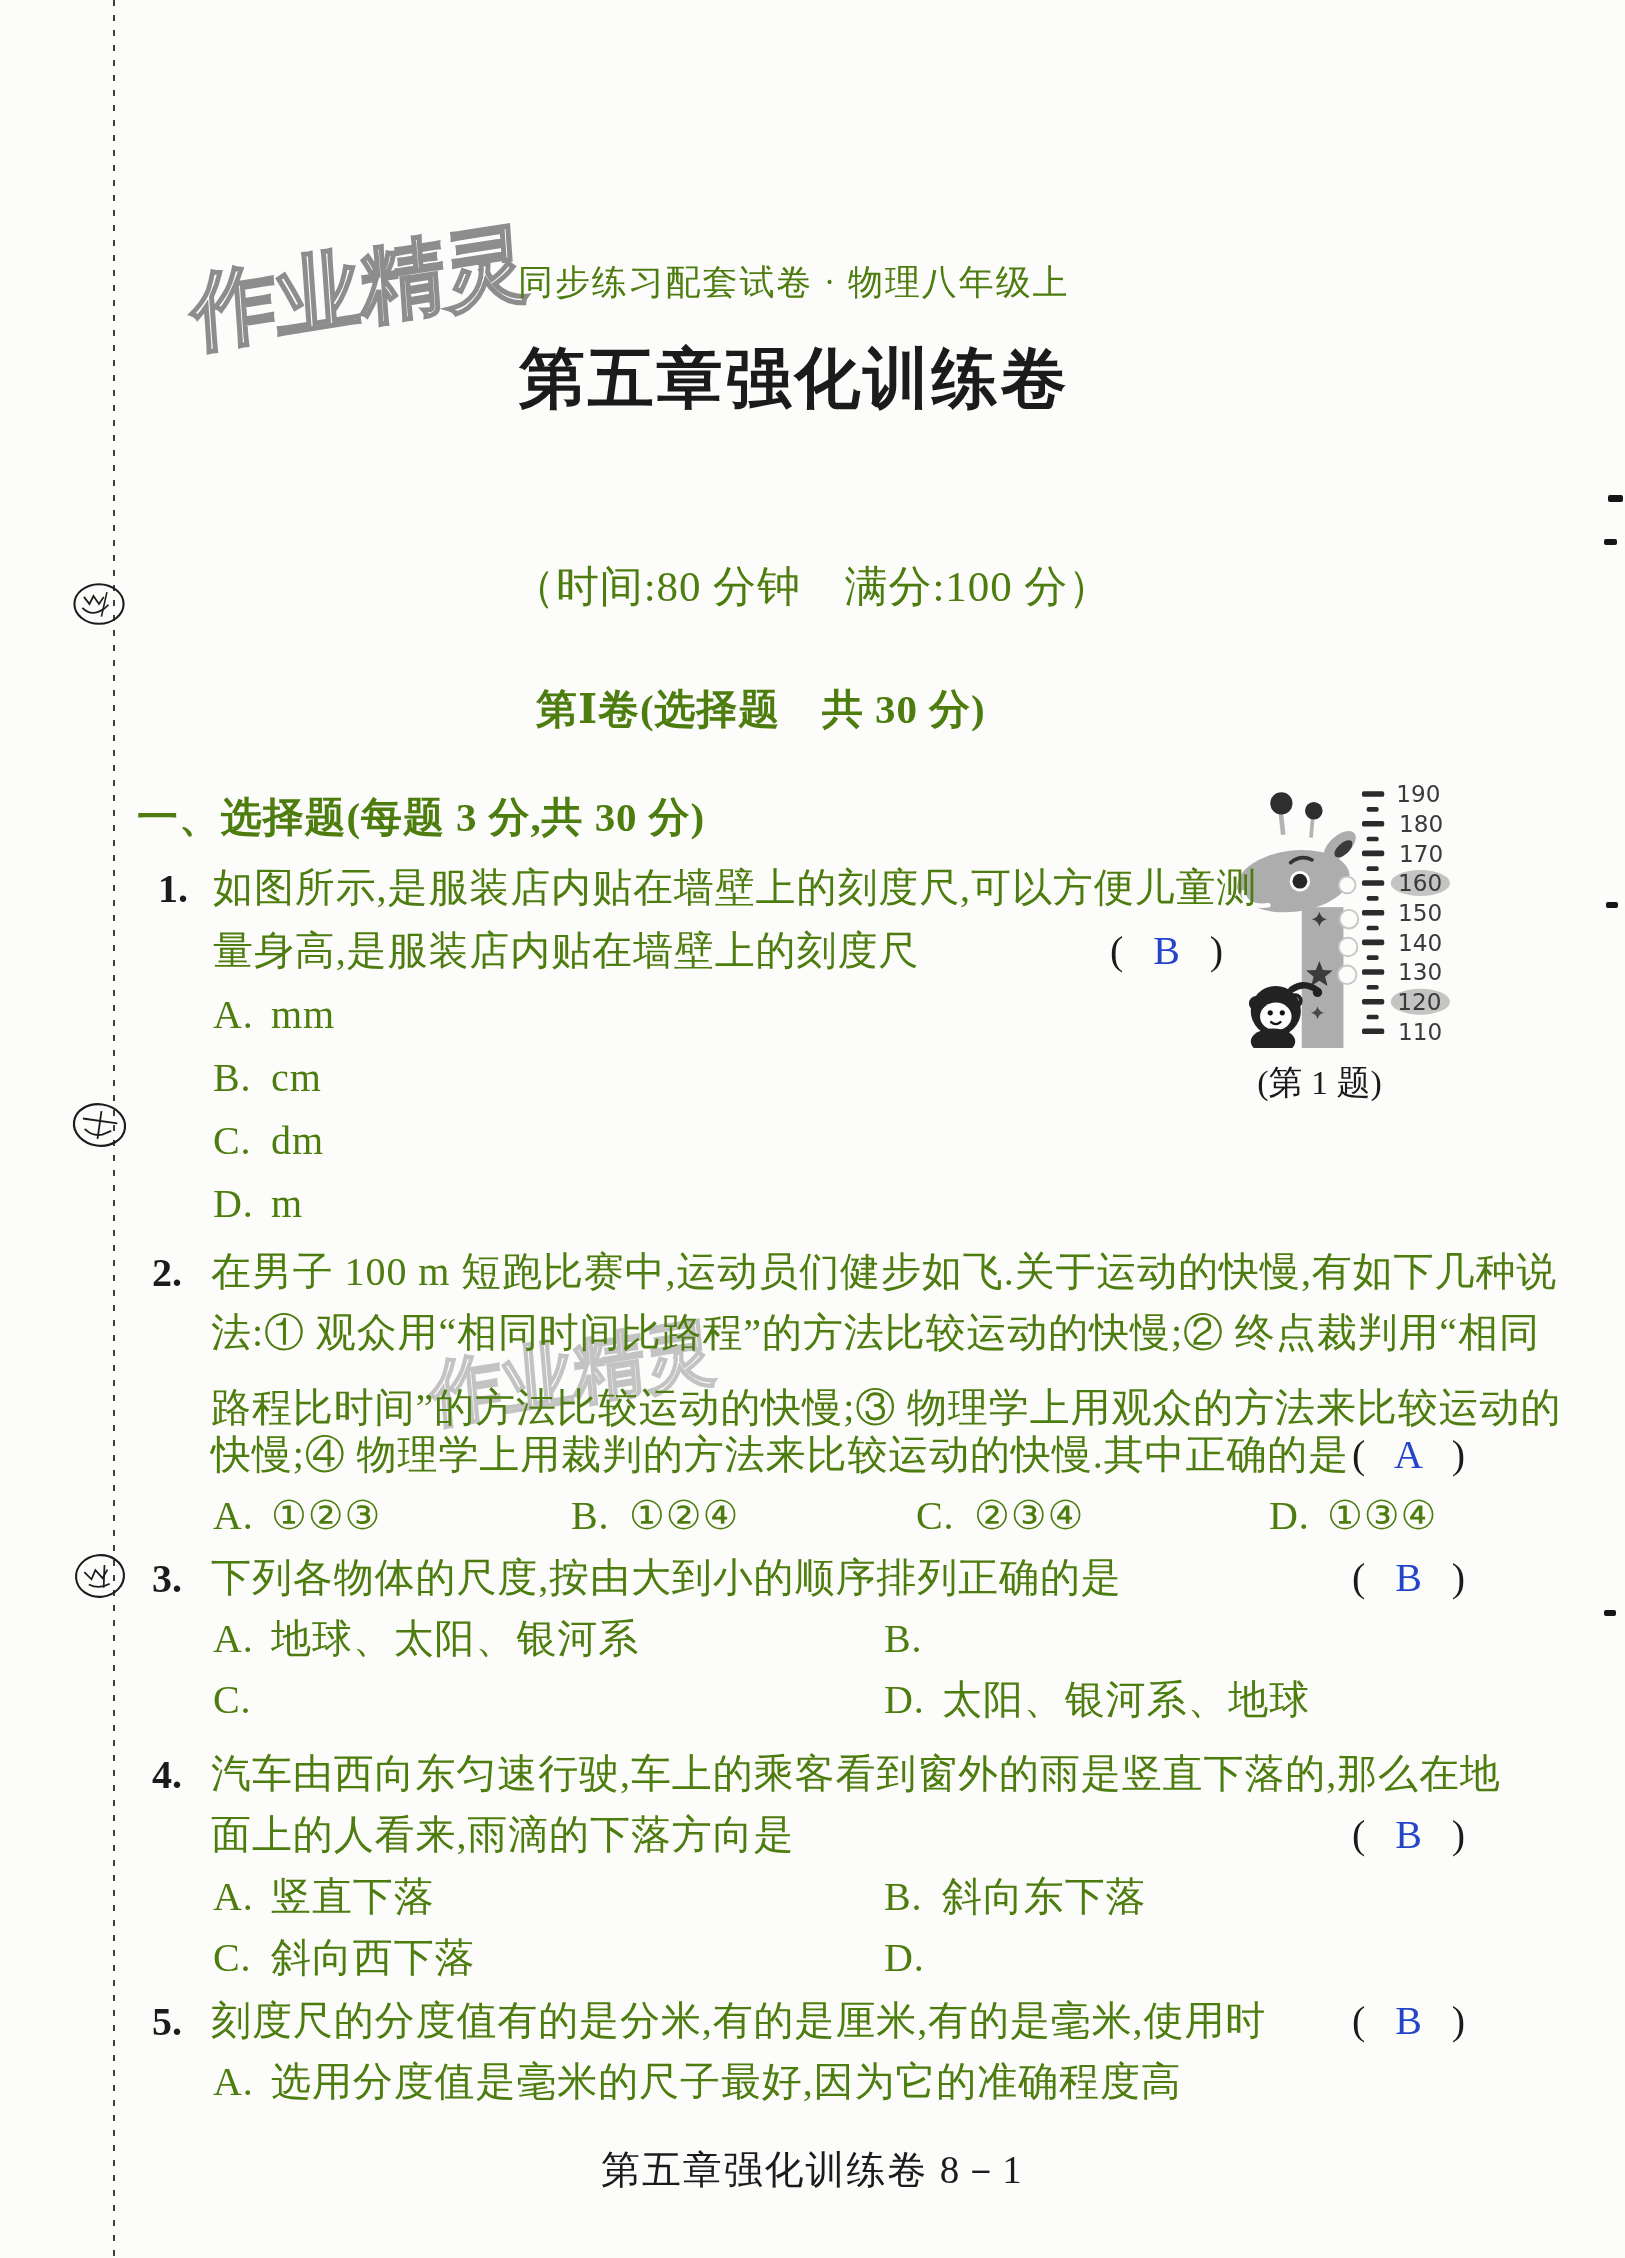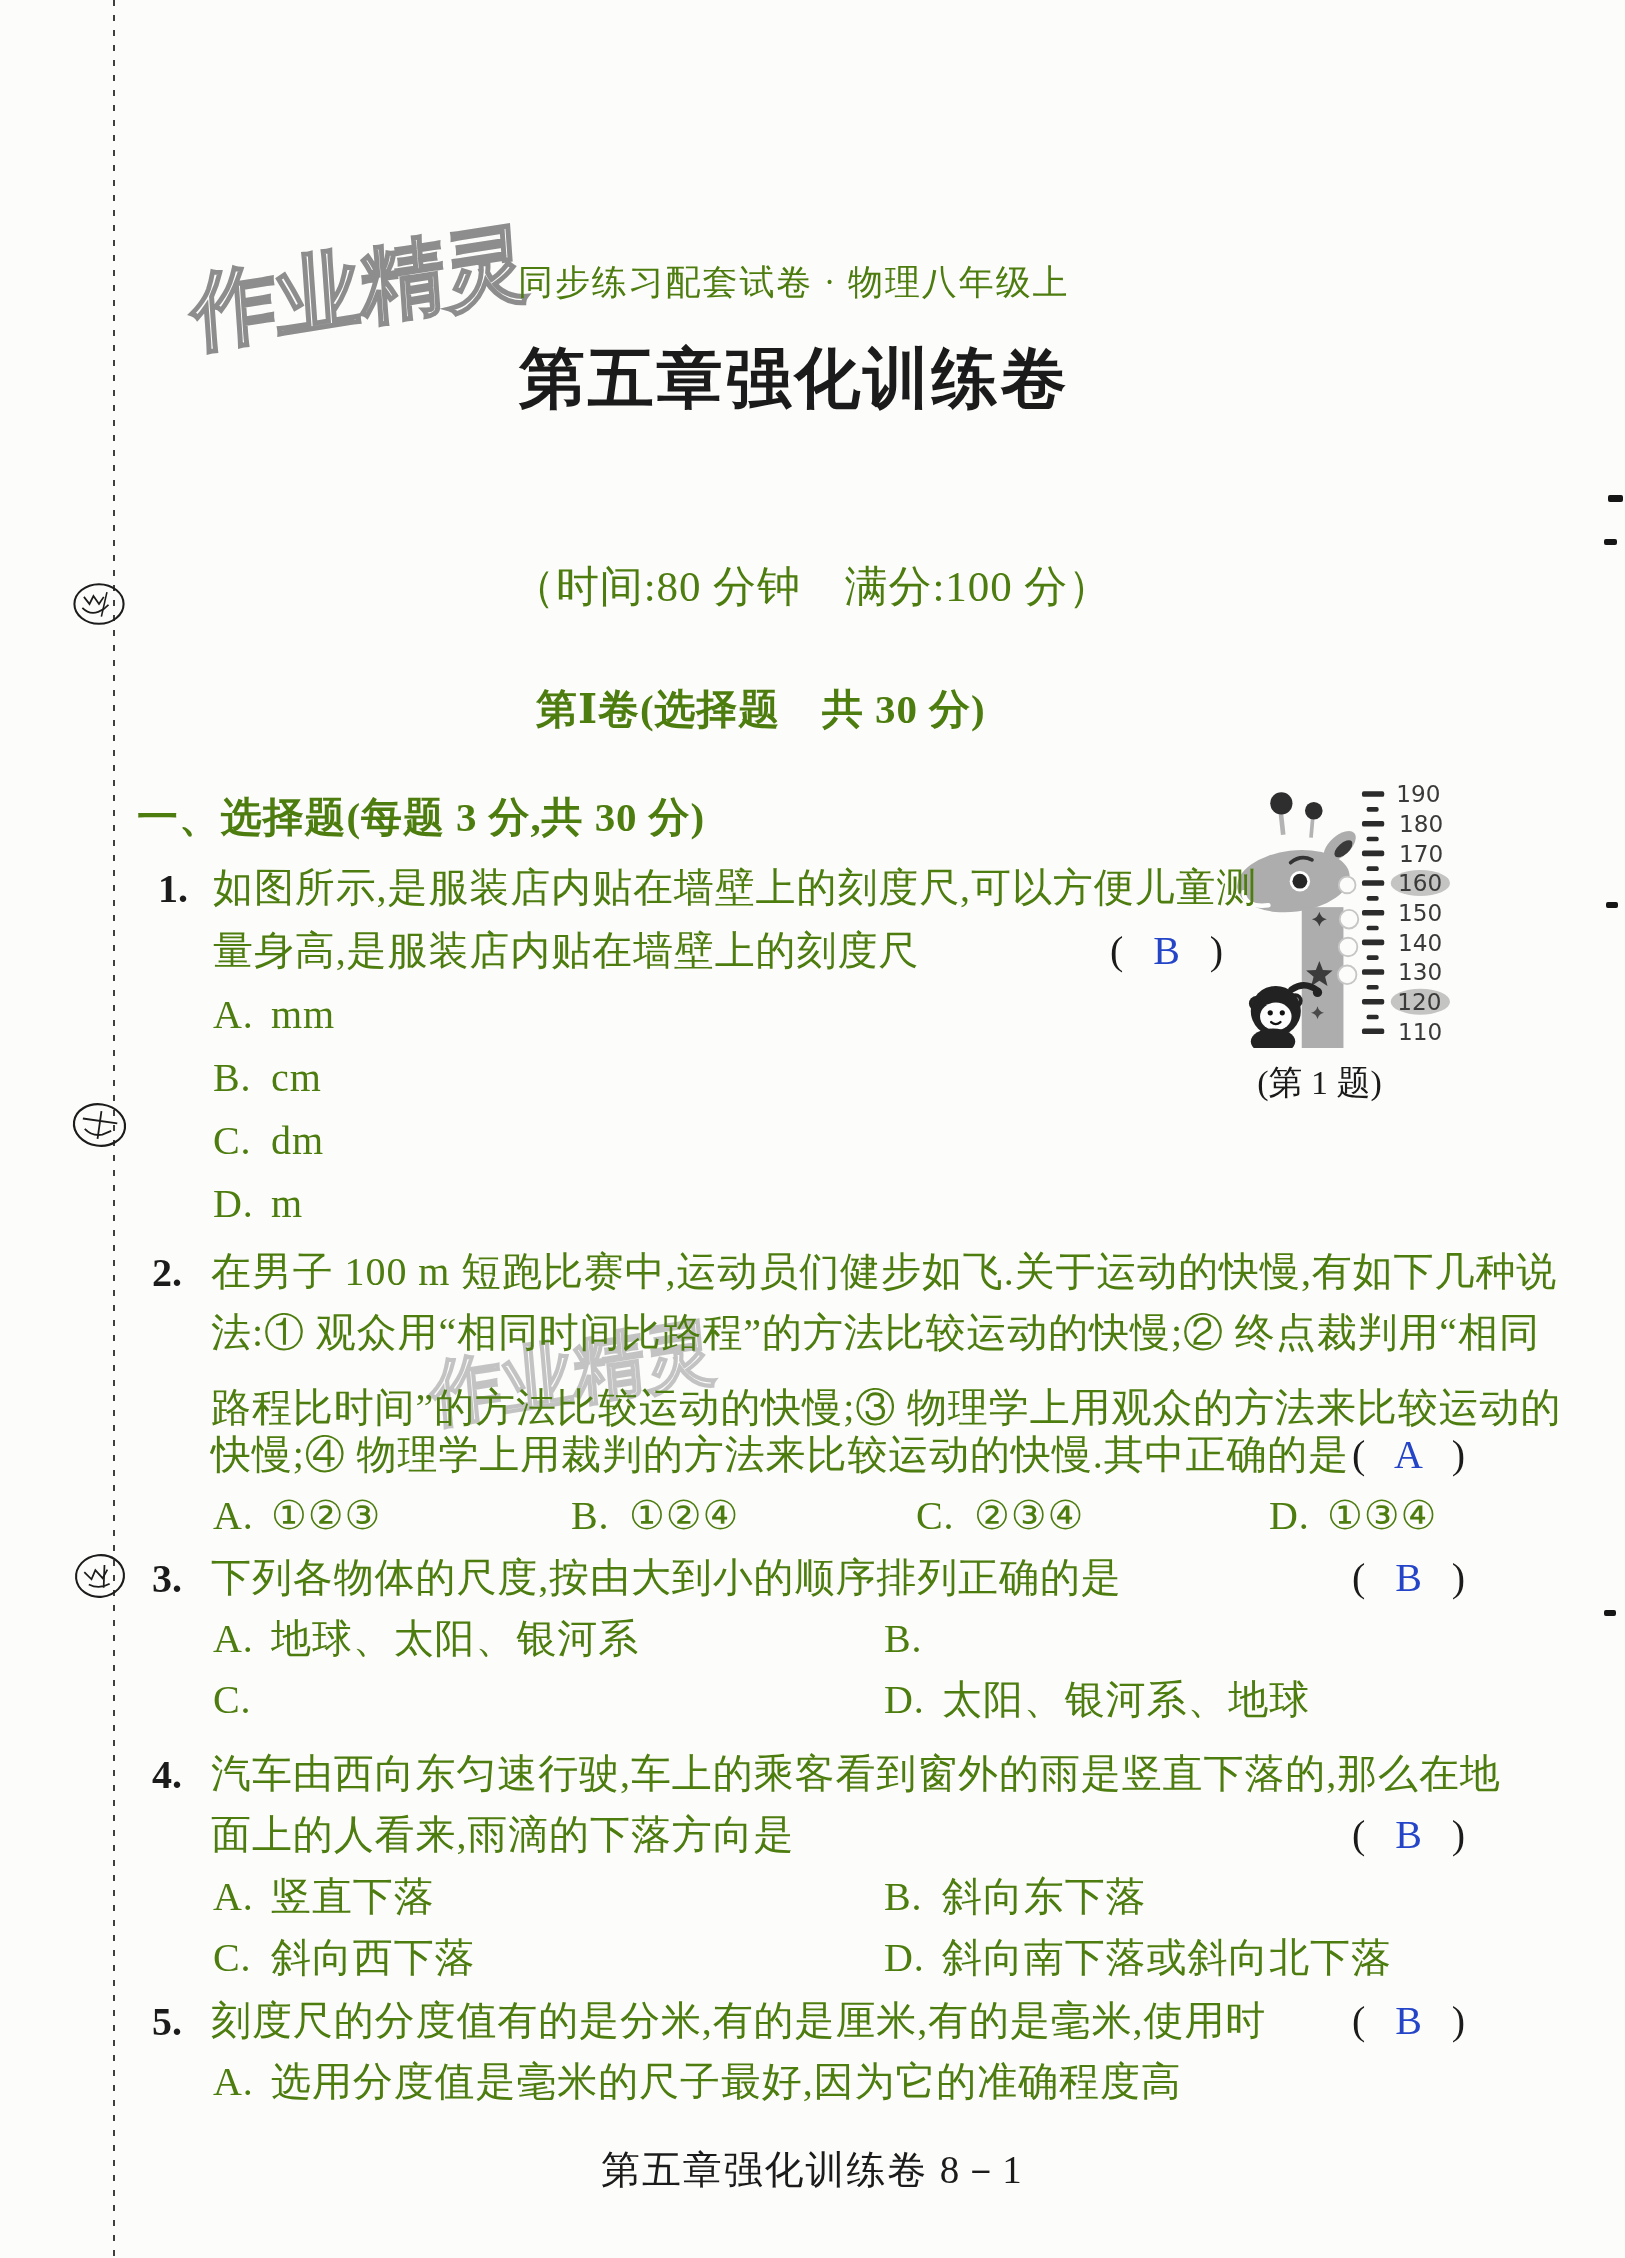--- a/index.html
+++ b/index.html
@@ -244,21 +244,20 @@
 <div class="abs line opt" style="left:884px;top:1874px;">
   <span class="olab">B.</span>
     <span>斜向东下落</span>
 </div>
 <div class="abs line opt" style="left:213px;top:1935px;">
   <span class="olab">C.</span>
     <span>斜向西下落</span>
 </div>
 <div class="abs line opt" style="left:884px;top:1935px;">
   <span class="olab">D.</span>
-    <span>斜向南下落或斜向北下落</span>
 </div>
 
 <div class="abs qnum" style="left:152px;top:1998px;">5.</div>
 <div class="abs line" style="left:211px;top:1998px;">刻度尺的分度值有的是分米,有的是厘米,有的是毫米,使用时</div>
 <div class="ansbox" style="left:1352px;top:1998px;">
   <span>(</span>
     <span class="ansletter">B</span>
     <span>)</span>
 </div>
 <div class="abs line opt" style="left:213px;top:2059px;">

